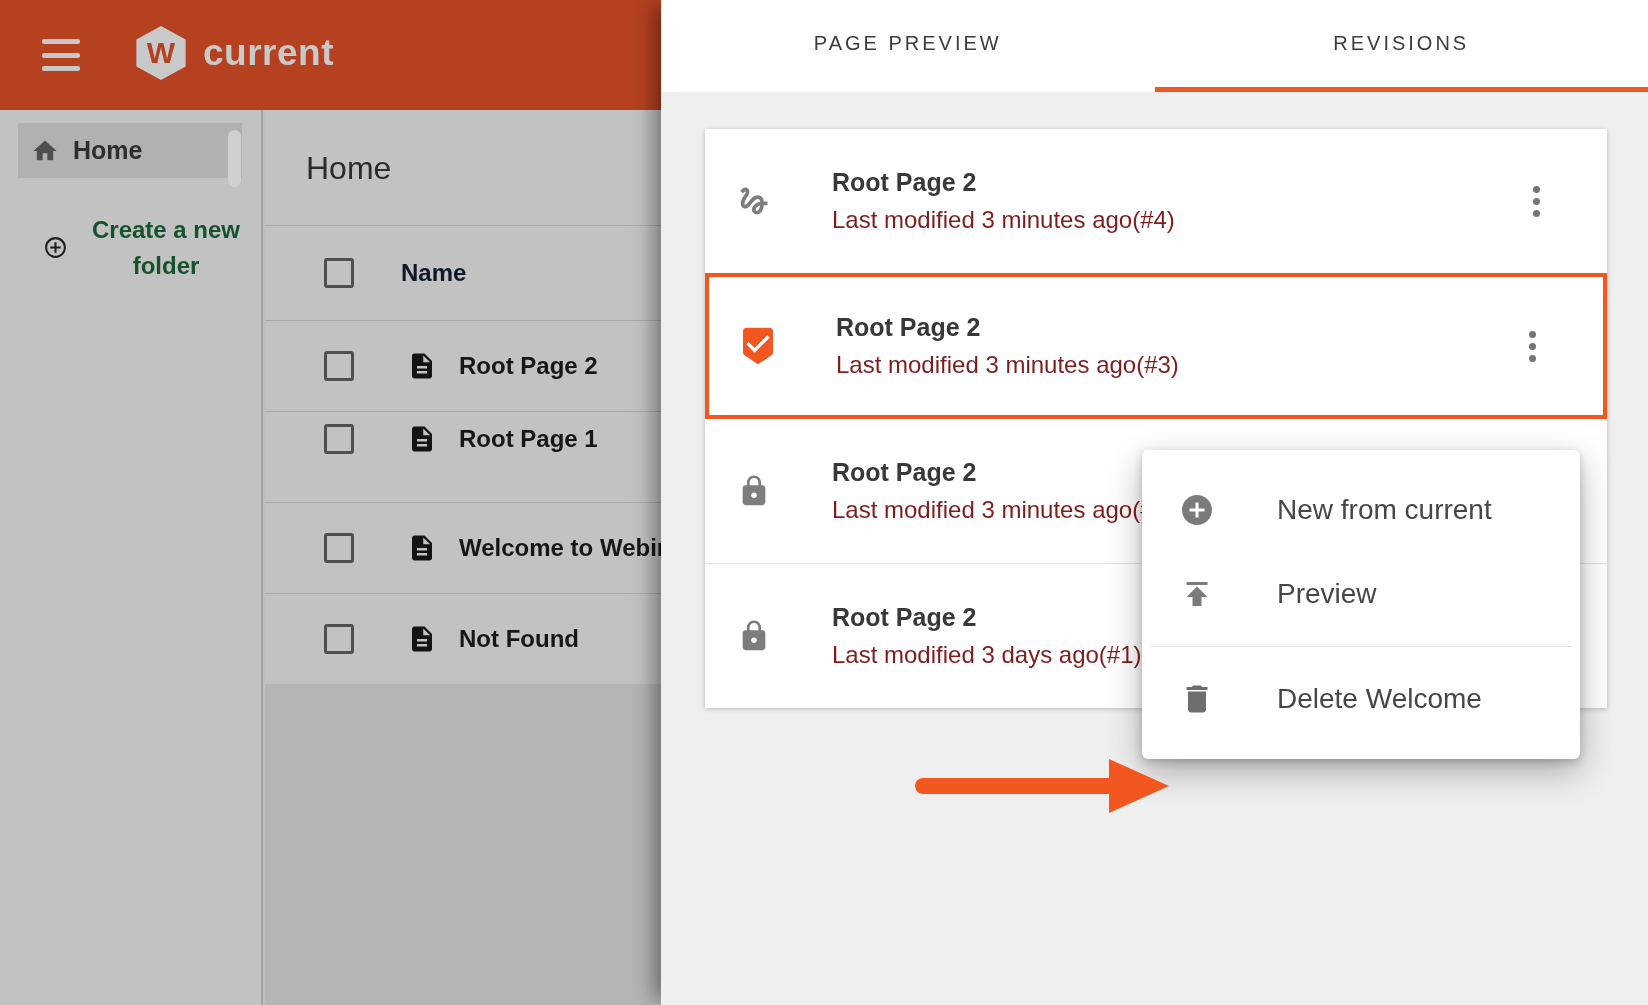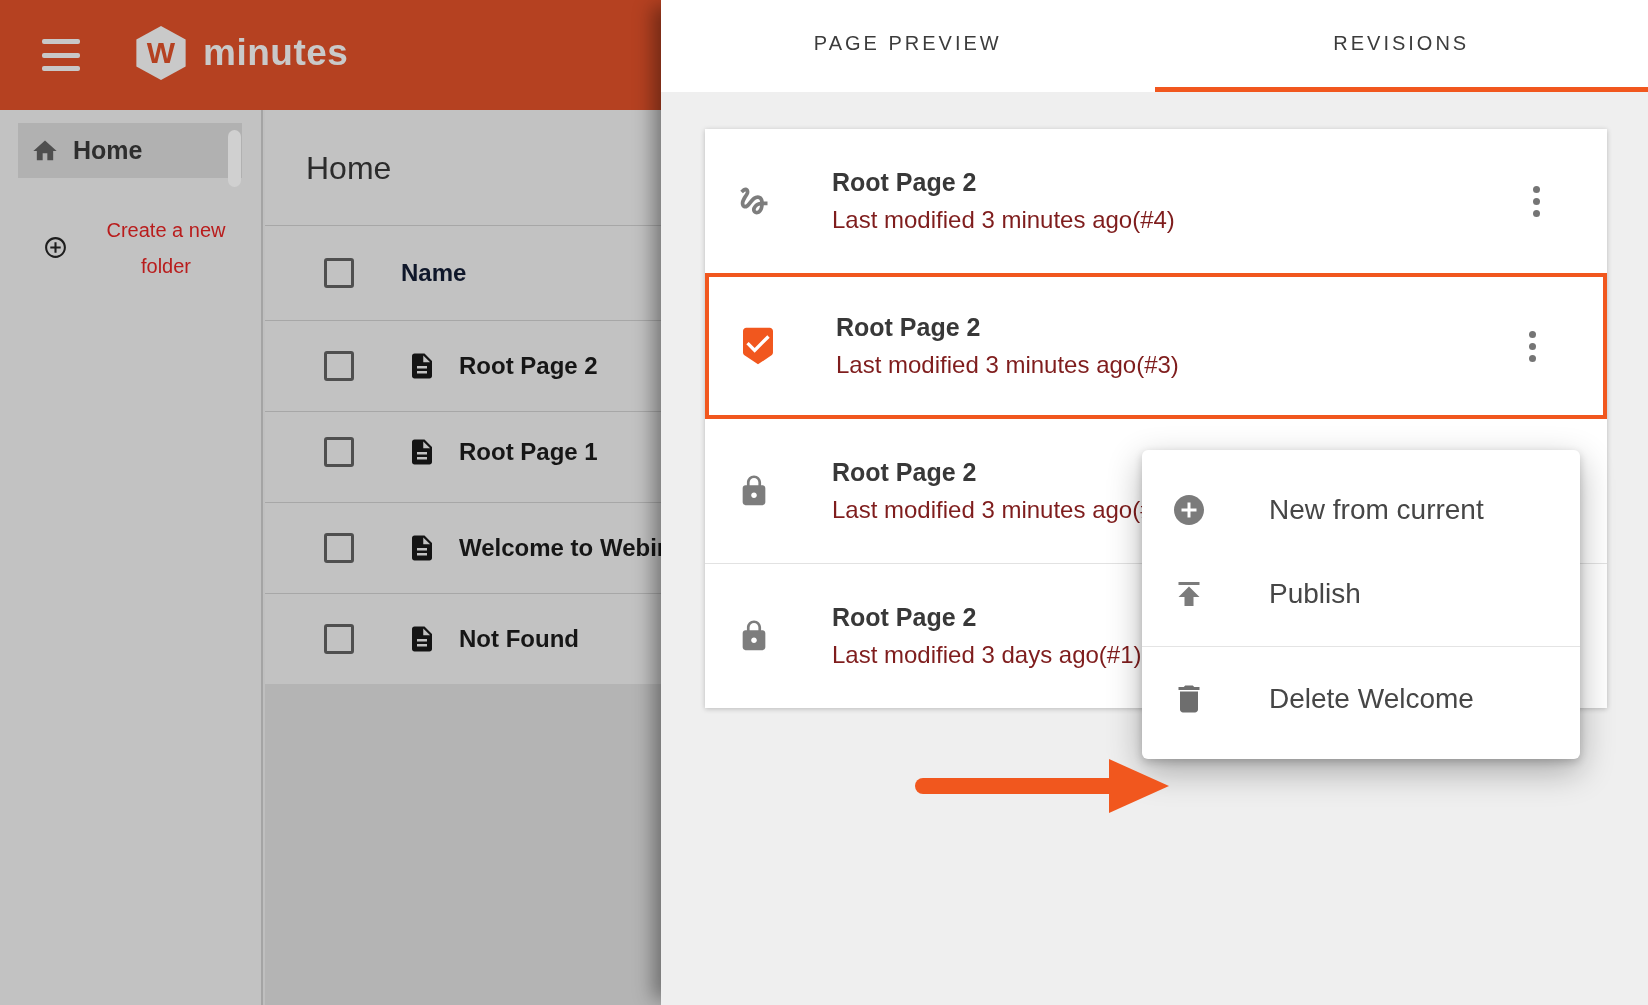--- a/index.html
+++ b/index.html
@@ -17,21 +17,21 @@
   .wordmark { margin-left:14px; color:#c9c9c9; font-size:37px; font-weight:bold; letter-spacing:0.5px; }
 
   
   .sidebar { position:absolute; left:0; top:110px; width:263px; height:895px; background:#c2c2c2; border-right:2px solid #a4a4a4; z-index:2; }
   .side-thumb { position:absolute; left:228px; top:20px; width:13px; height:57px; border-radius:7px; background:#d0d0d0; }
   .nav-home { position:absolute; left:18px; top:13px; width:224px; height:55px; background:#b1b1b1; display:flex; align-items:center; cursor:pointer; }
   .nav-home svg { margin-left:13px; }
   .nav-home-label { margin-left:14px; font-size:25px; font-weight:bold; color:#2e2e2e; }
   .nav-create { position:absolute; left:0; top:80px; width:250px; height:115px; display:flex; align-items:center; cursor:pointer; }
   .nav-create svg { margin-left:43px; flex:none; }
-  .nav-create-label { margin-left:14px; width:172px; text-align:center; font-size:20px; font-weight:normal; color:#b91c1c; line-height:36px; }
+  .nav-create-label { margin-left:14px; width:172px; text-align:center; font-size:24px; font-weight:bold; color:#14532d; line-height:36px; }
 
   
   .content { position:absolute; left:265px; top:110px; width:396px; height:895px; background:#c2c2c2; overflow:hidden; z-index:2; }
   .content-title { position:absolute; left:41px; top:40px; font-size:32px; font-weight:400; color:#2c2c2c; }
   .c-div { position:absolute; left:0; width:100%; height:1px; background:#a7a7a7; }
   .thead { position:absolute; left:0; top:115px; width:100%; height:95px; }
   .trow  { position:absolute; left:0; width:100%; height:91px; }
   .checkbox { position:absolute; left:59px; top:50%; transform:translateY(-50%); width:30px; height:30px; border:3px solid #4f4f4f; border-radius:3px; cursor:pointer; }
   .thead .col-label { position:absolute; left:136px; top:50%; transform:translateY(-50%); font-size:24px; font-weight:bold; color:#0f172a; }
   .trow .doc { position:absolute; left:142px; top:50%; transform:translateY(-50%); }
@@ -49,21 +49,21 @@
   .rev.selected { height:146px; border:4px solid #f1571e; }
   .rev.divided { border-top:1px solid #e2e2e2; height:145px; }
   .ricon { flex:none; width:40px; margin-left:29px; display:flex; align-items:center; justify-content:center; }
   .rtext { margin-left:58px; }
   .rtitle { font-size:25px; font-weight:bold; color:#383838; }
   .rsub { margin-top:9px; font-size:24px; color:#7f1d1d; }
   .kebab { position:absolute; right:58px; top:50%; transform:translateY(-50%); width:26px; height:40px; display:flex; flex-direction:column; align-items:center; justify-content:center; gap:5px; cursor:pointer; }
   .kebab i { width:7px; height:7px; border-radius:50%; background:#757575; }
 
   
-  .ctx-menu { position:absolute; left:1142px; top:450px; width:438px; border-radius:6px; background:#ffffff; padding:18px 0; z-index:20; box-shadow:0 12px 34px rgba(0,0,0,0.30), 0 3px 9px rgba(0,0,0,0.18); }
+  .ctx-menu { position:absolute; left:1142px; top:450px; width:438px; border-radius:6px; background:#ffffff; padding:18px 8px; z-index:20; box-shadow:0 12px 34px rgba(0,0,0,0.30), 0 3px 9px rgba(0,0,0,0.18); }
   .ctx-item { height:84px; display:flex; align-items:center; cursor:pointer; }
   .micon { flex:none; width:36px; height:36px; margin-left:29px; }
   .mlabel { margin-left:62px; font-size:28px; color:#464646; white-space:nowrap; }
   .ctx-divider { height:1px; background:#e4e4e4; margin:10px 0; }
 
   
   .arrow { position:absolute; left:905px; top:752px; z-index:30; }
 </style>
 </head>
 <body>
@@ -76,21 +76,21 @@
         <span></span>
         <span></span>
       </div>
     <div class="logo">
       <div class="logo-hex">
         <svg width="56" height="60" viewBox="0 0 100 100">
             <polygon points="50,2 94,26 94,74 50,98 6,74 6,26" fill="#c9c9c9"></polygon>
           </svg>
         <div class="logo-w">W</div>
       </div>
-      <div class="wordmark">minutes</div>
+      <div class="wordmark">current</div>
     </div>
   </div>
 
   <div class="sidebar">
     <div class="nav-home">
       <svg width="28" height="28" viewBox="0 0 24 24">
           <path fill="#4f4f4f" d="M10 20v-6h4v6h5v-8h3L12 3 2 12h3v8z"></path>
         </svg>
       <span class="nav-home-label">Home</span>
     </div>
@@ -115,21 +115,21 @@
 
     <div class="trow" style="top:210px;">
       <div class="checkbox"></div>
       <svg class="doc" width="30" height="30" viewBox="0 0 24 24">
           <path fill="#141414" d="M14 2H6c-1.1 0-1.99.9-1.99 2L4 20c0 1.1.89 2 1.99 2H18c1.1 0 2-.9 2-2V8l-6-6zm2 16H8v-2h8v2zm0-4H8v-2h8v2zm-3-5V3.5L18.5 9H13z"></path>
         </svg>
       <span class="row-label">Root Page 2</span>
     </div>
     <div class="c-div" style="top:301px;"></div>
 
-    <div class="trow" style="top:296px;">
+    <div class="trow" style="top:283px;">
       <div class="checkbox"></div>
       <svg class="doc" width="30" height="30" viewBox="0 0 24 24">
           <path fill="#141414" d="M14 2H6c-1.1 0-1.99.9-1.99 2L4 20c0 1.1.89 2 1.99 2H18c1.1 0 2-.9 2-2V8l-6-6zm2 16H8v-2h8v2zm0-4H8v-2h8v2zm-3-5V3.5L18.5 9H13z"></path>
         </svg>
       <span class="row-label">Root Page 1</span>
     </div>
     <div class="c-div" style="top:392px;"></div>
 
     <div class="trow" style="top:392px;">
       <div class="checkbox"></div>
@@ -233,21 +233,21 @@
     <div class="ctx-item">
       <svg class="micon" viewBox="0 0 24 24">
           <path fill="#7b7b7b" d="M12 2C6.48 2 2 6.48 2 12s4.48 10 10 10 10-4.48 10-10S17.52 2 12 2zm5 11h-4v4h-2v-4H7v-2h4V7h2v4h4v2z"></path>
         </svg>
       <span class="mlabel">New from current</span>
     </div>
     <div class="ctx-item">
       <svg class="micon" viewBox="0 0 24 24">
           <path fill="#7b7b7b" d="M5 4v2h14V4H5zm0 10h4v6h6v-6h4l-7-7-7 7z"></path>
         </svg>
-      <span class="mlabel">Publish</span>
+      <span class="mlabel">Preview</span>
     </div>
     <div class="ctx-divider"></div>
     <div class="ctx-item">
       <svg class="micon" viewBox="0 0 24 24">
           <path fill="#6e6e6e" d="M6 19c0 1.1.9 2 2 2h8c1.1 0 2-.9 2-2V7H6v12zM19 4h-3.5l-1-1h-5l-1 1H5v2h14V4z"></path>
         </svg>
       <span class="mlabel">Delete Welcome</span>
     </div>
   </div>
 

